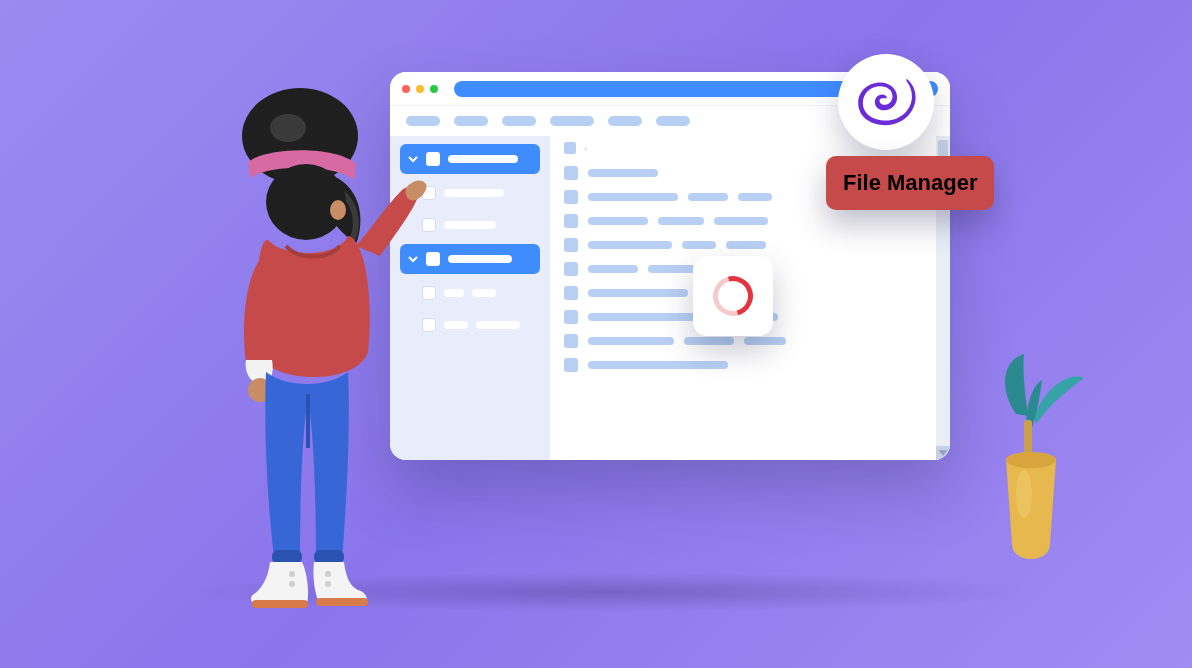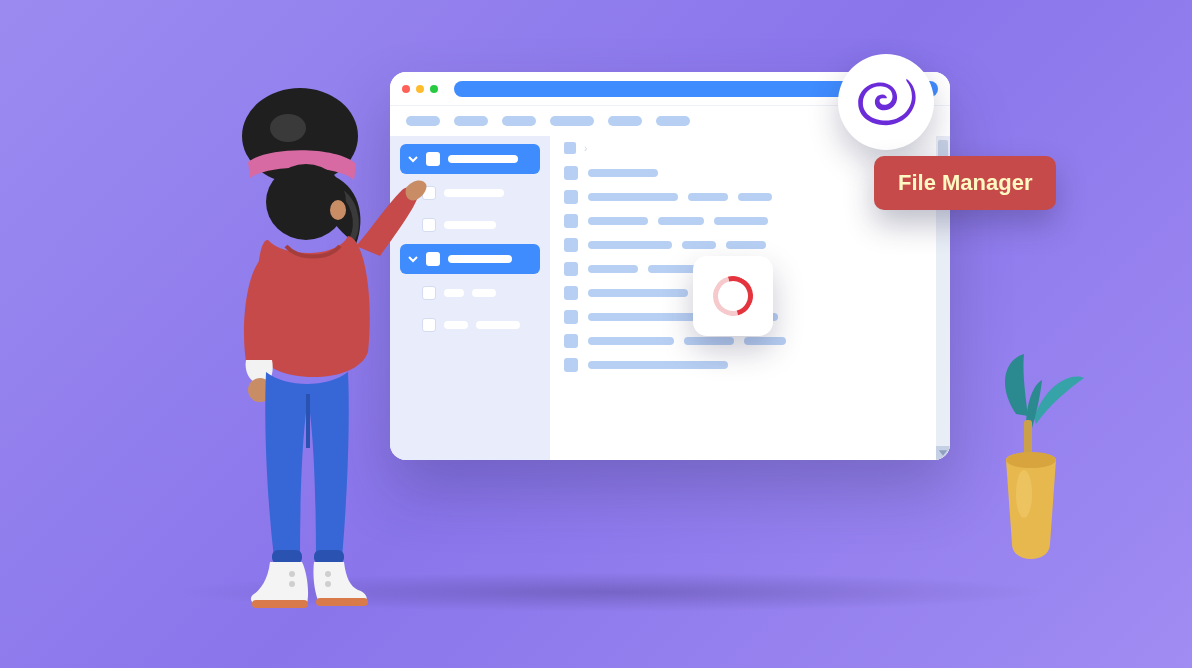--- a/index.html
+++ b/index.html
@@ -152,27 +152,26 @@
     box-shadow:0 14px 30px rgba(40,40,80,.25);
     display:flex;align-items:center;justify-content:center;
   }
   .badge-circle svg { width:60px;height:50px; }
 
   
   .label-tag {
     position:absolute;
     left:826px; top:156px;
     background:#c74a4a;
-    color:#fef9c3;
+    color:#000000;
     font-size:22px;
     font-weight:600;
-    padding:14px 24px;
+    padding:14px 17px;
     border-radius:10px;
     box-shadow:0 14px 30px rgba(40,40,80,.3);
-    margin-left:48px;
   }
 
   
   .plant {
     position:absolute;
     left:976px; top:354px;
     width:110px; height:250px;
   }
 
   

